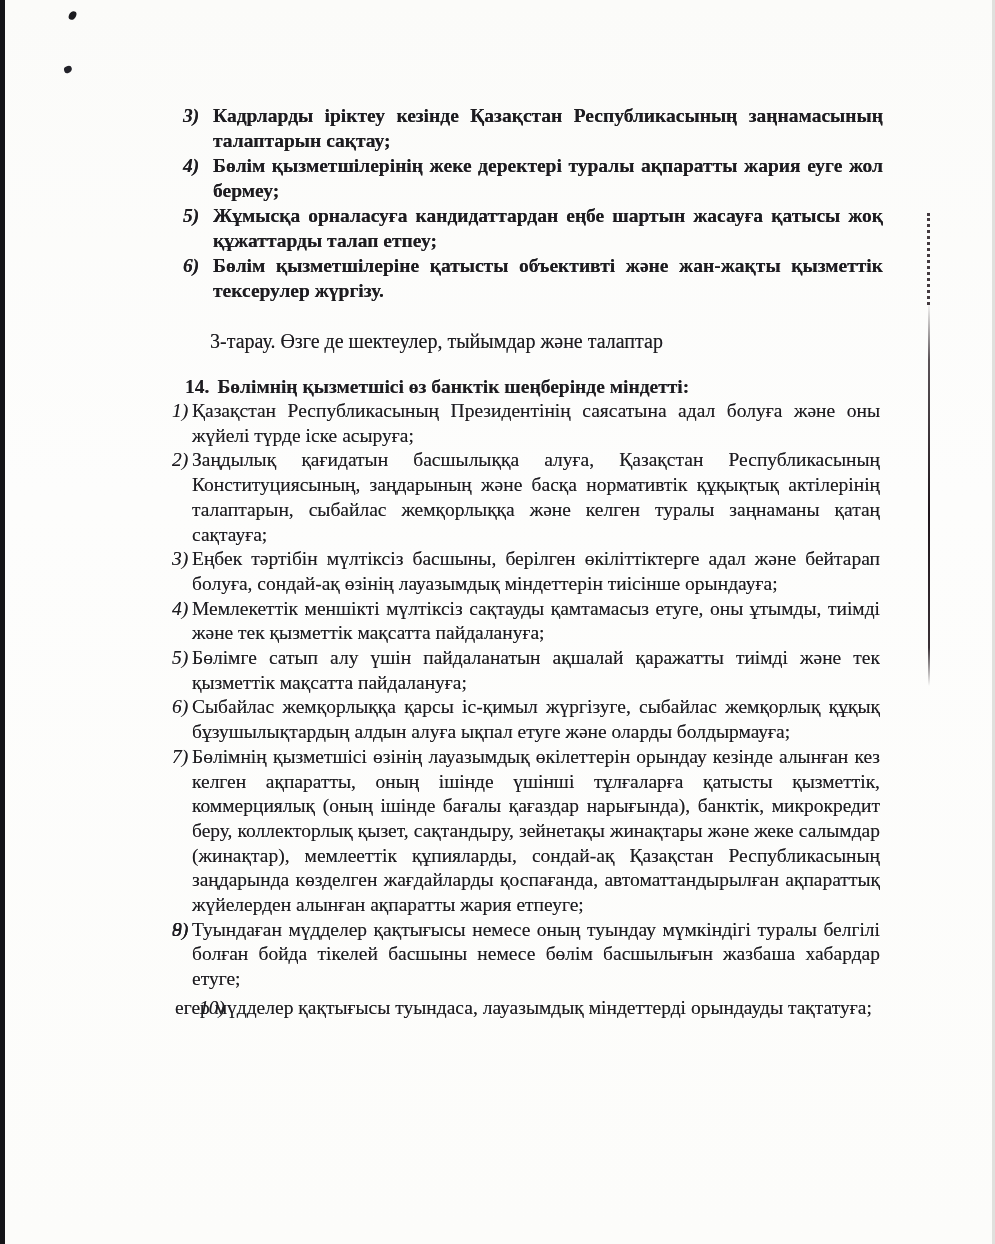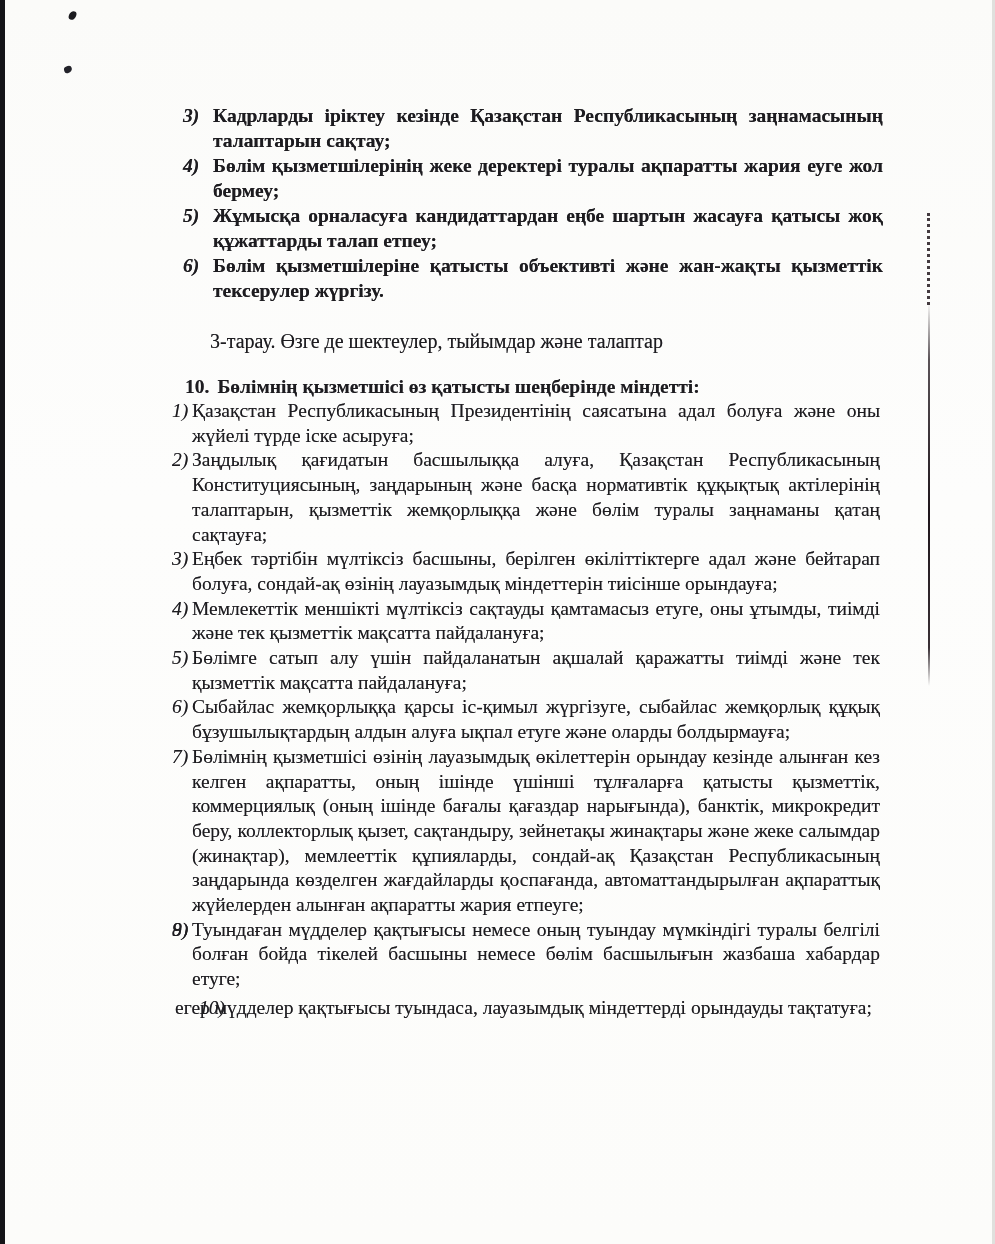--- a/index.html
+++ b/index.html
@@ -81,31 +81,31 @@
     </div>
     <div class="item">
       <span class="num">6)</span>
       <span class="txt">Бөлім қызметшілеріне қатысты объективті және жан-жақты қызметтік тексерулер жүргізу.</span>
     </div>
   </div>
 
   <div class="txt-block chapter">3-тарау. Өзге де шектеулер, тыйымдар және талаптар</div>
 
   <div class="txt-block clause">
-    <span class="cnum">10.</span><span>Бөлімнің қызметшісі өз қатысты шеңберінде міндетті:</span>
+    <span class="cnum">14.</span><span>Бөлімнің қызметшісі өз банктік шеңберінде міндетті:</span>
   </div>
 
   <div class="txt-block duties">
     <div class="item">
       <span class="num">1)</span>
       <span class="txt">Қазақстан Республикасының Президентінің саясатына адал болуға және оны жүйелі түрде іске асыруға;</span>
     </div>
     <div class="item">
       <span class="num">2)</span>
-      <span class="txt">Заңдылық қағидатын басшылыққа алуға, Қазақстан Республикасының Конституциясының, заңдарының және басқа нормативтік құқықтық актілерінің талаптарын, қызметтік жемқорлыққа және бөлім туралы заңнаманы қатаң сақтауға;</span>
+      <span class="txt">Заңдылық қағидатын басшылыққа алуға, Қазақстан Республикасының Конституциясының, заңдарының және басқа нормативтік құқықтық актілерінің талаптарын, сыбайлас жемқорлыққа және келген туралы заңнаманы қатаң сақтауға;</span>
     </div>
     <div class="item">
       <span class="num">3)</span>
       <span class="txt">Еңбек тәртібін мүлтіксіз басшыны, берілген өкіліттіктерге адал және бейтарап болуға, сондай-ақ өзінің лауазымдық міндеттерін тиісінше орындауға;</span>
     </div>
     <div class="item">
       <span class="num">4)</span>
       <span class="txt">Мемлекеттік меншікті мүлтіксіз сақтауды қамтамасыз етуге, оны ұтымды, тиімді және тек қызметтік мақсатта пайдалануға;</span>
     </div>
     <div class="item">

